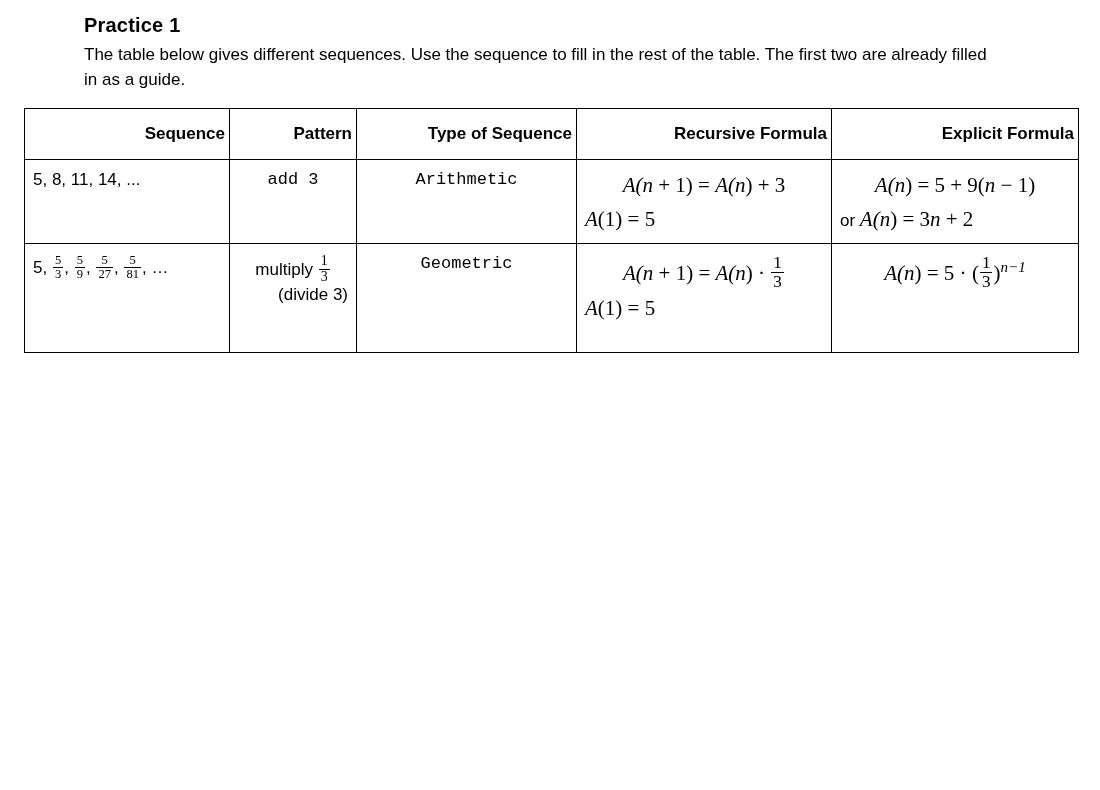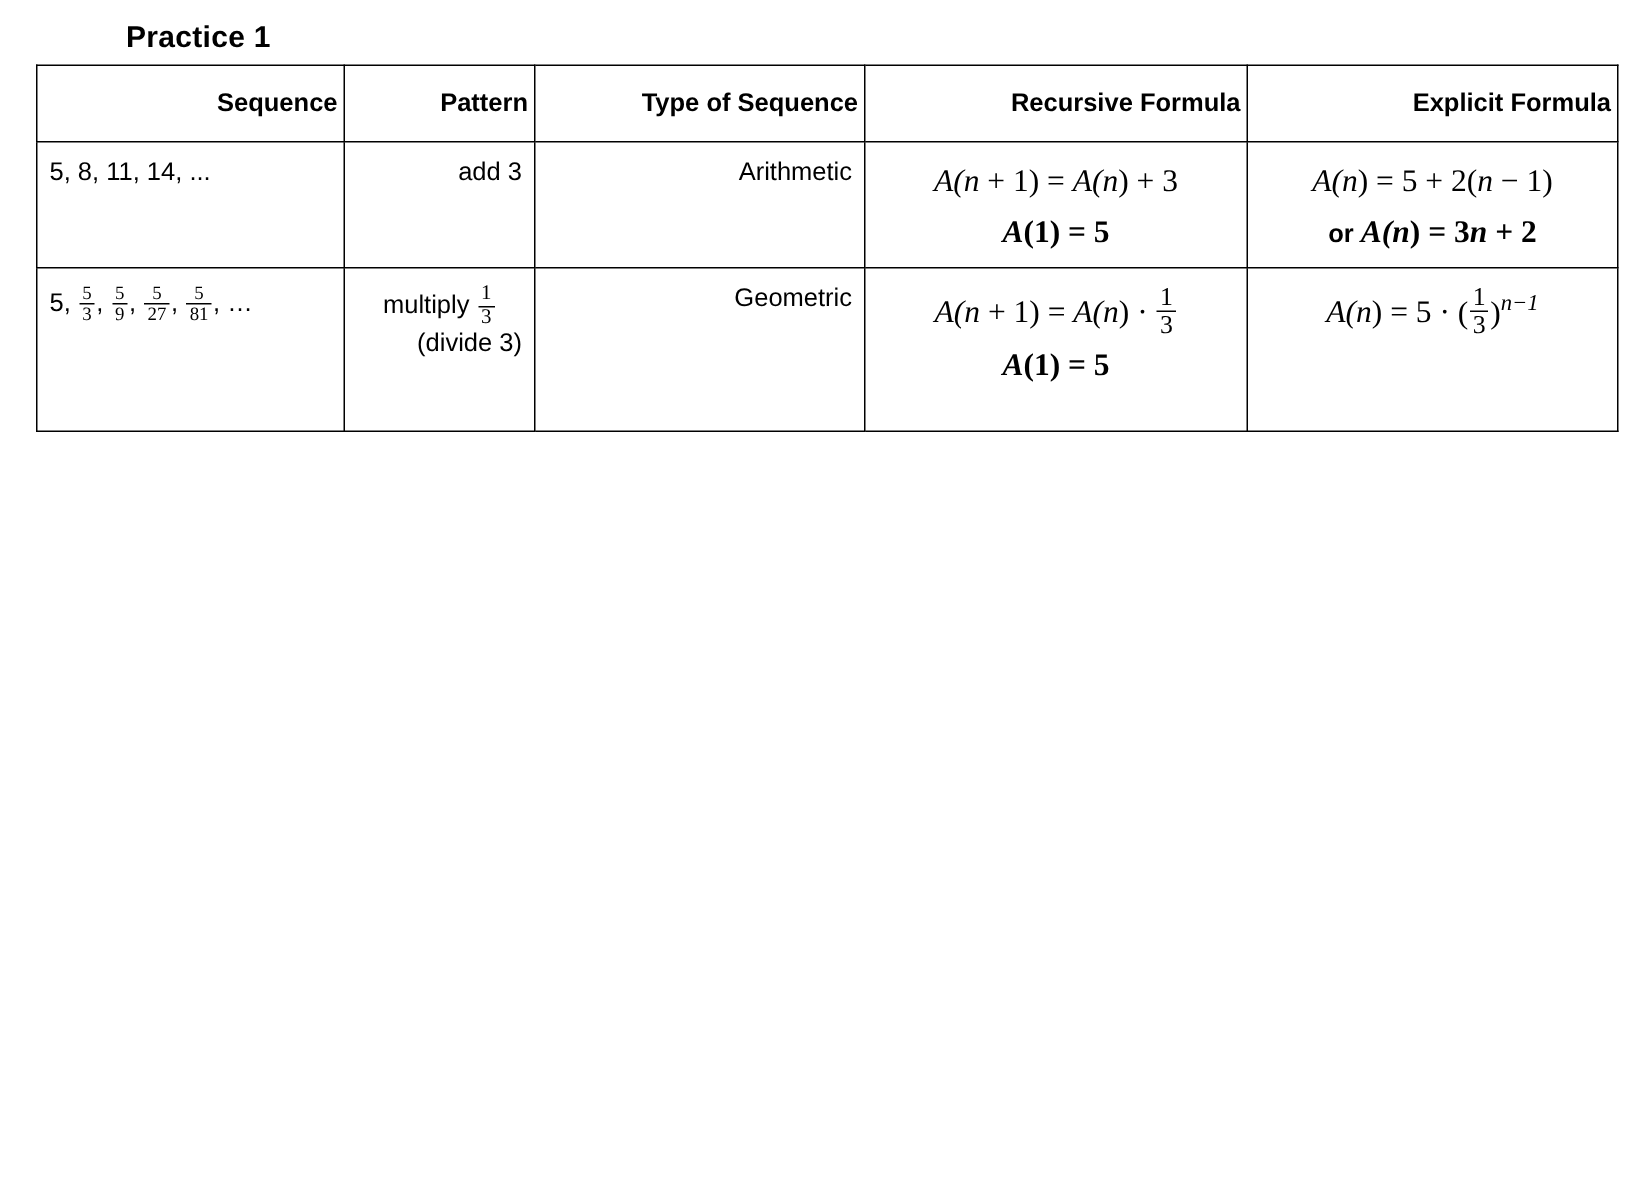--- a/index.html
+++ b/index.html
@@ -61,39 +61,38 @@
   td .cell {
     padding: 10px 8px 8px 8px;
     font-size: 17px;
     min-height: 72px;
     box-sizing: border-box;
   }
   .row-tall td .cell { min-height: 108px; }
   .row-empty td .cell { min-height: 108px; }
 
   .c-left { text-align: left; padding-left: 22px; }
-  .c-center { text-align: right; }
+  .c-center { text-align: center; font-family: Liberation Mono, monospace; }
 
   
   .math {
     font-family: "Liberation Serif", serif;
     font-style: italic;
     font-size: 21px;
     white-space: nowrap;
   }
   .math .up { font-style: normal; }
   .mathline {
     text-align: center;
     line-height: 1.5;
   }
   .mathline2 {
-    text-align: center;
+    text-align: left;
     line-height: 1.5;
     margin-top: 2px;
-    font-weight: bold;
   }
   
   .frac {
     display: inline-block;
     vertical-align: -0.42em;
     text-align: center;
     font-style: normal;
     font-family: "Liberation Serif", serif;
     line-height: 1.05;
     font-size: 0.82em;
@@ -118,20 +117,21 @@
   .seqfrac-row .frac { font-size: 0.74em; vertical-align: -0.45em; }
   .pattern-line { text-align: center; }
   .pattern-line2 { text-align: right; }
 </style>
 </head>
 <body>
 
 <div class="page">
 
   <h1 class="title">Practice 1</h1>
+  <p class="intro">The table below gives different sequences. Use the sequence to fill in the rest of the table. The first two are already filled in as a guide.</p>
 
   <table class="practice">
     <colgroup>
       <col class="col-seq">
         <col class="col-pat">
         <col class="col-type">
         <col class="col-rec">
         <col class="col-exp">
     </colgroup>
     <thead>
@@ -161,21 +161,21 @@
               A(<span>n</span><span class="up"> + 1) = </span>A(<span>n</span><span class="up">) + 3</span>
             </div>
             <div class="mathline2 math">
               A<span class="up">(1) = 5</span>
             </div>
           </div>
         </td>
         <td>
           <div class="cell">
             <div class="mathline math">
-              A(<span>n</span><span class="up">) = 5 + 2(</span><span>n</span><span class="up"> − 1)</span>
+              A(<span>n</span><span class="up">) = 5 + 9(</span><span>n</span><span class="up"> − 1)</span>
             </div>
             <div class="mathline2">
               <span style="font-family:'Liberation Sans',sans-serif;">or&nbsp;</span><span class="math">A(<span>n</span><span class="up">) = 3</span><span>n</span><span class="up"> + 2</span></span>
             </div>
           </div>
         </td>
       </tr>
 
       <tr class="row-tall">
         <td>

